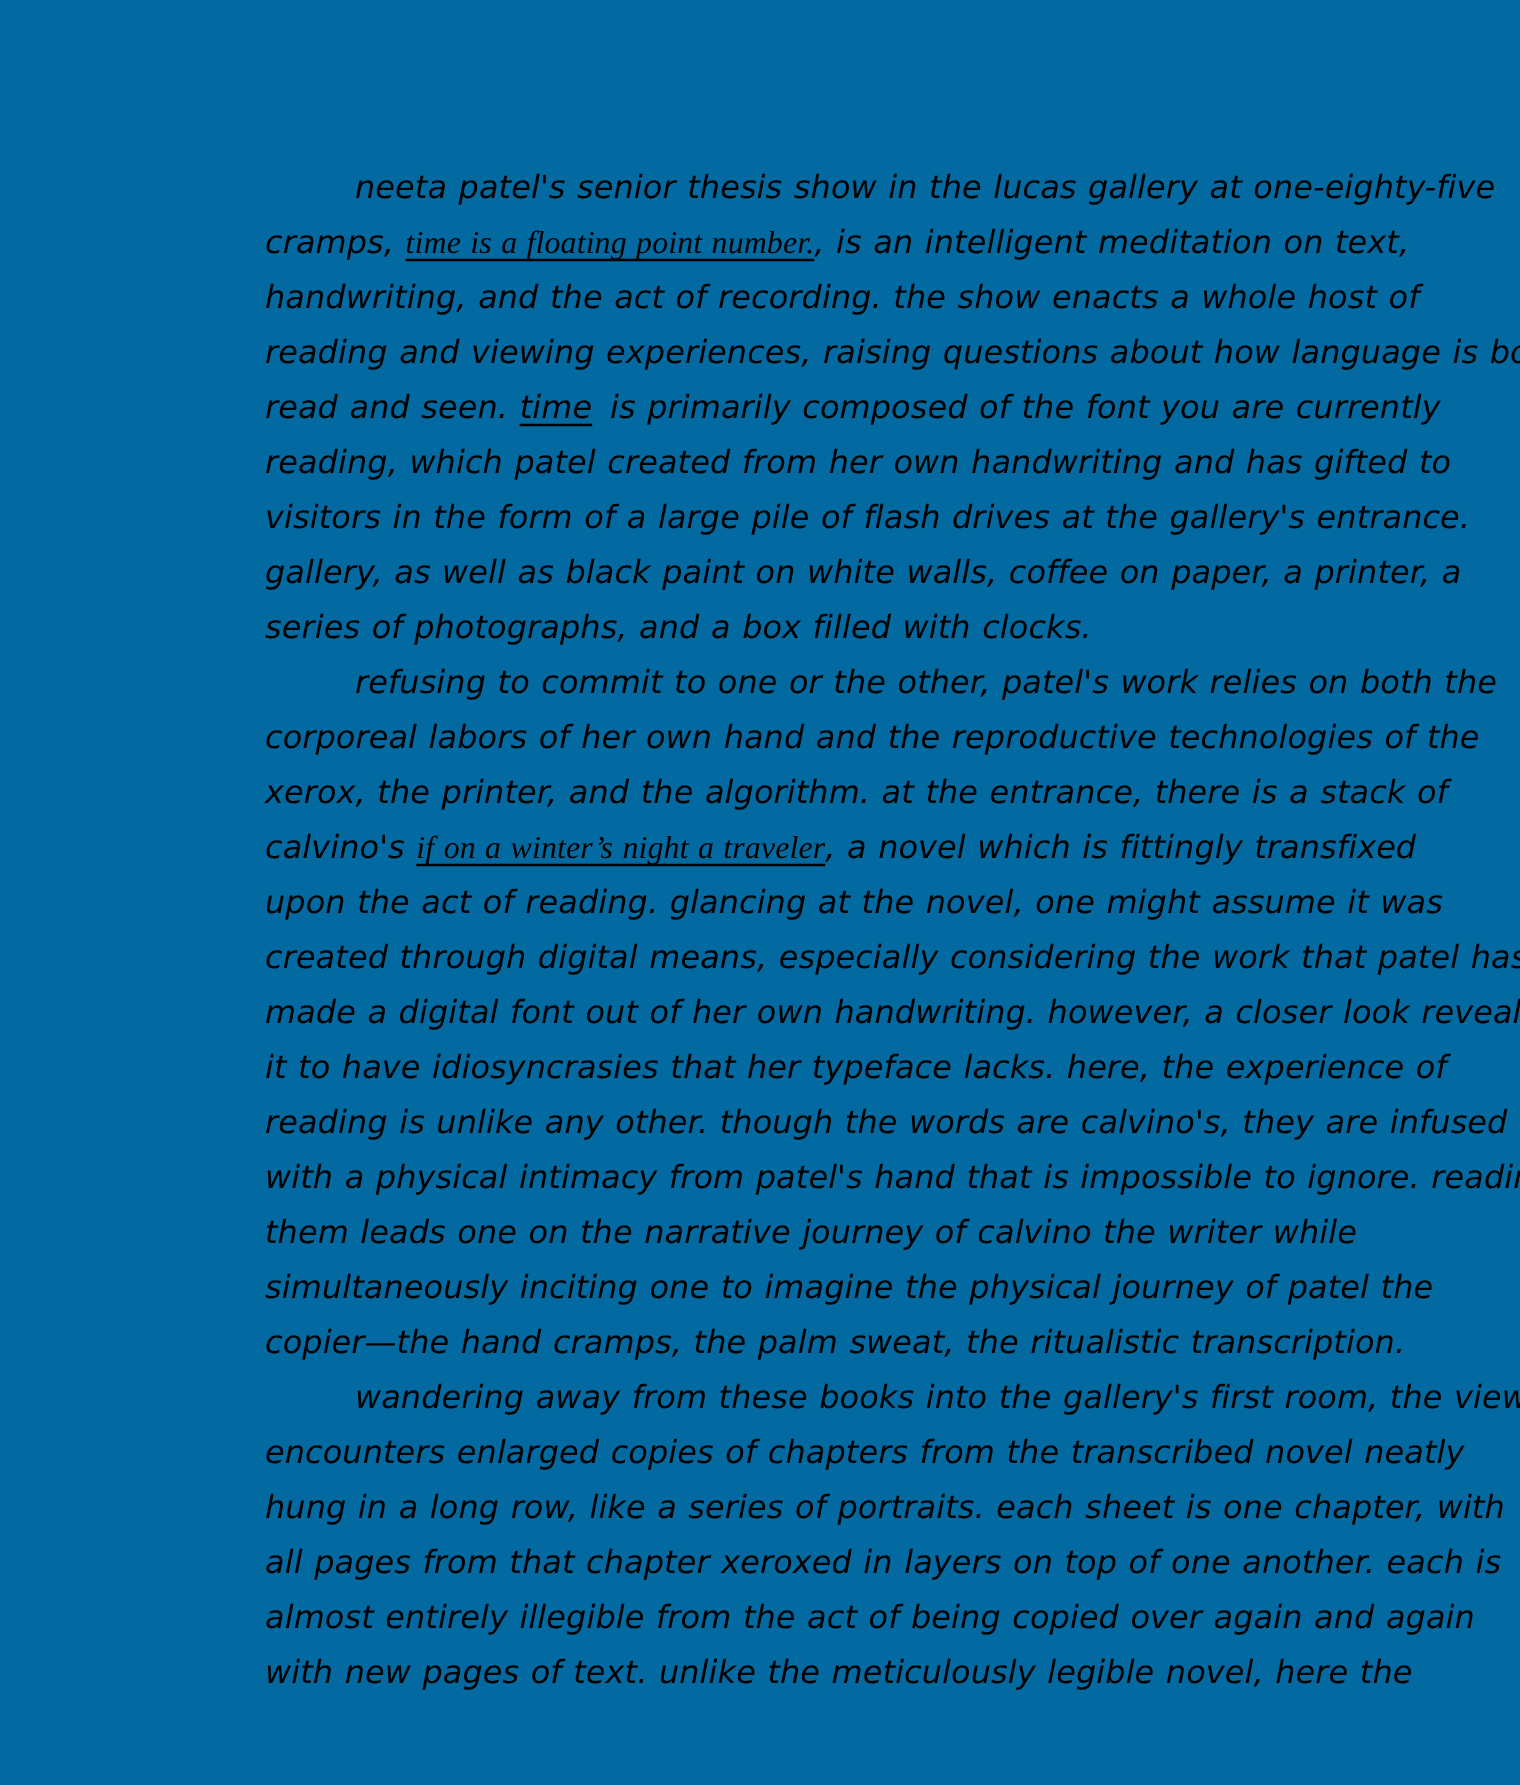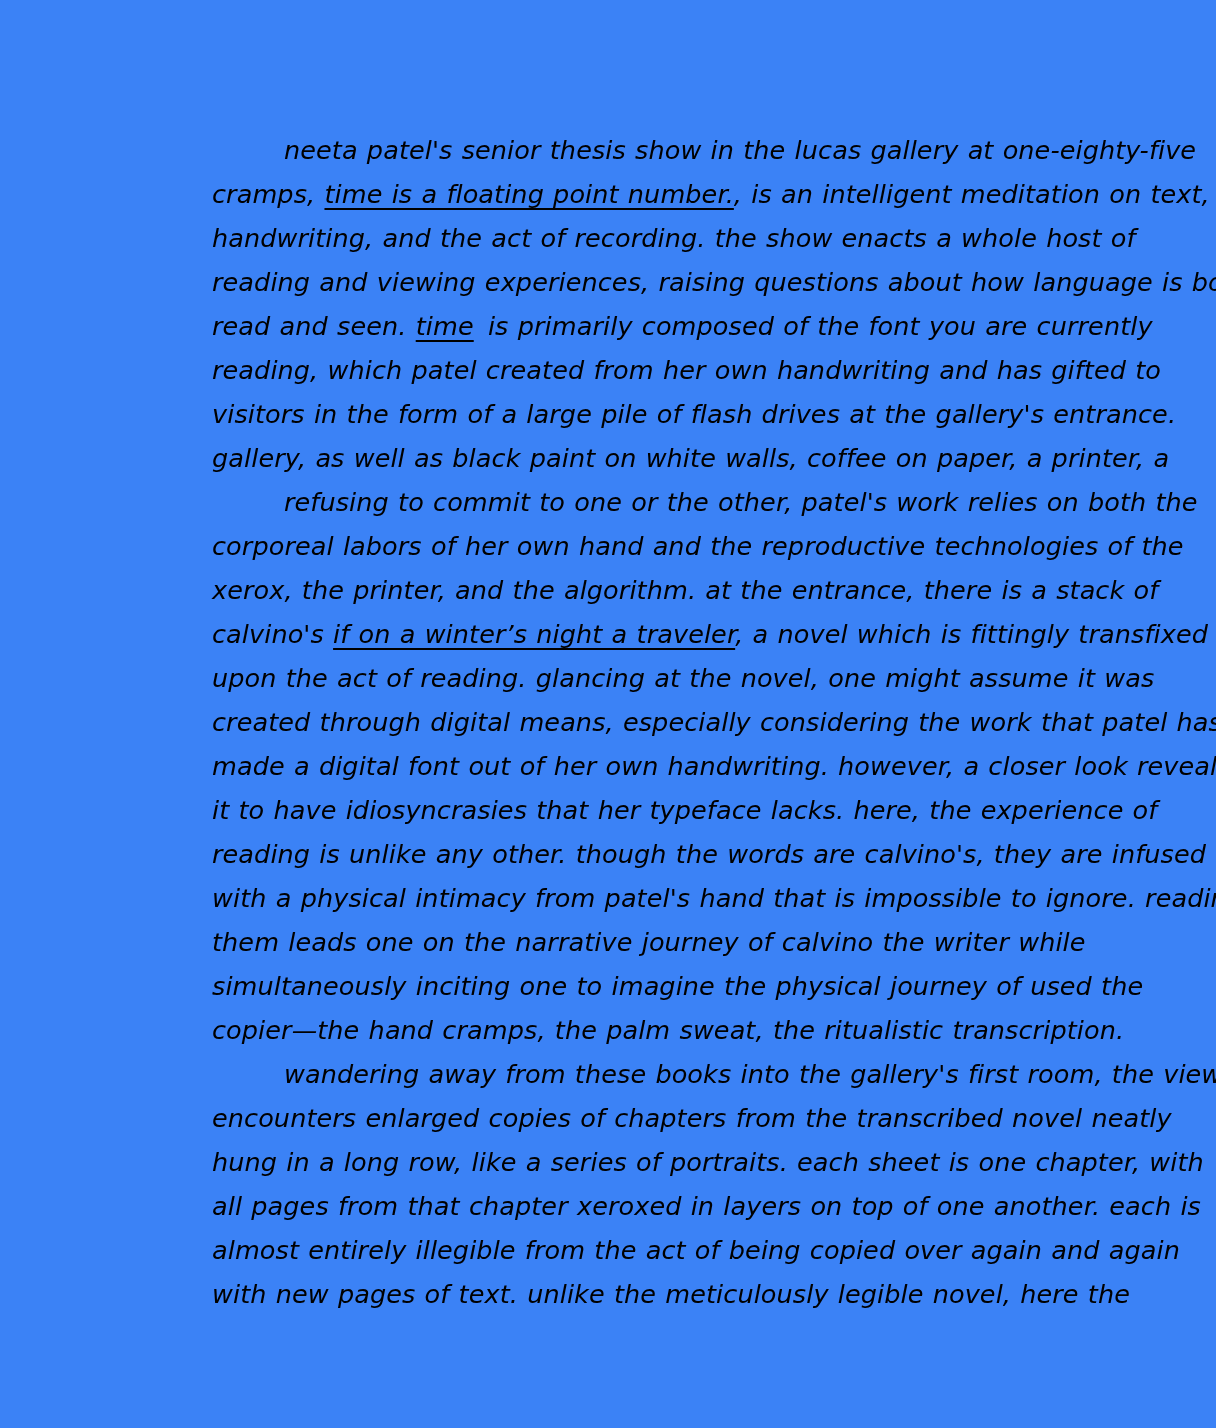--- a/index.html
+++ b/index.html
@@ -5,21 +5,21 @@
 <style>
   html, body {
     margin: 0;
     padding: 0;
     background: #ffffff;
   }
   .page {
     position: relative;
     width: 1216px;
     height: 1428px;
-    background: #3b82f6;
+    background: #0369a1;
     overflow: hidden;
     box-sizing: border-box;
   }
   .essay {
     position: absolute;
     left: 140px;
     top: 128px;
     width: 940px;
     font-family: "DejaVu Sans", sans-serif;
     font-size: 25.5px;
@@ -41,20 +41,21 @@
     white-space: pre;
     height: 44px;
   }
   .ln.indent {
     padding-left: 72px;
   }
   .u {
     text-decoration: underline;
     text-underline-offset: 5px;
     text-decoration-thickness: 1.6px;
+    font-family: Liberation Serif, serif;
   }
   .u-pad {
     text-decoration: underline;
     text-underline-offset: 5px;
     text-decoration-thickness: 1.6px;
     padding-right: 5px;
     text-align: center;
   }
 </style>
 </head>
@@ -64,34 +65,35 @@
   <div class="essay" id="essay">
       <div class="para">
         <span class="ln indent"><span>neeta patel's senior thesis show in the lucas gallery at one-eighty-five</span></span>
         <span class="ln"><span>cramps, </span><span class="u">time is a floating point number.</span><span>, is an intelligent meditation on text,</span></span>
         <span class="ln"><span>handwriting, and the act of recording. the show enacts a whole host of</span></span>
         <span class="ln"><span>reading and viewing experiences, raising questions about how language is both</span></span>
         <span class="ln"><span>read and seen. </span><span class="u-pad">time</span><span> is primarily composed of the font you are currently</span></span>
         <span class="ln"><span>reading, which patel created from her own handwriting and has gifted to</span></span>
         <span class="ln"><span>visitors in the form of a large pile of flash drives at the gallery's entrance.</span></span>
         <span class="ln"><span>gallery, as well as black paint on white walls, coffee on paper, a printer, a</span></span>
+        <span class="ln"><span>series of photographs, and a box filled with clocks.</span></span>
       </div>
       <div class="para">
         <span class="ln indent"><span>refusing to commit to one or the other, patel's work relies on both the</span></span>
         <span class="ln"><span>corporeal labors of her own hand and the reproductive technologies of the</span></span>
         <span class="ln"><span>xerox, the printer, and the algorithm. at the entrance, there is a stack of</span></span>
         <span class="ln"><span>calvino's </span><span class="u">if on a winter’s night a traveler</span><span>, a novel which is fittingly transfixed</span></span>
         <span class="ln"><span>upon the act of reading. glancing at the novel, one might assume it was</span></span>
         <span class="ln"><span>created through digital means, especially considering the work that patel has</span></span>
         <span class="ln"><span>made a digital font out of her own handwriting. however, a closer look reveals</span></span>
         <span class="ln"><span>it to have idiosyncrasies that her typeface lacks. here, the experience of</span></span>
         <span class="ln"><span>reading is unlike any other. though the words are calvino's, they are infused</span></span>
         <span class="ln"><span>with a physical intimacy from patel's hand that is impossible to ignore. reading</span></span>
         <span class="ln"><span>them leads one on the narrative journey of calvino the writer while</span></span>
-        <span class="ln"><span>simultaneously inciting one to imagine the physical journey of used the</span></span>
+        <span class="ln"><span>simultaneously inciting one to imagine the physical journey of patel the</span></span>
         <span class="ln"><span>copier—the hand cramps, the palm sweat, the ritualistic transcription.</span></span>
       </div>
       <div class="para">
         <span class="ln indent"><span>wandering away from these books into the gallery's first room, the viewer</span></span>
         <span class="ln"><span>encounters enlarged copies of chapters from the transcribed novel neatly</span></span>
         <span class="ln"><span>hung in a long row, like a series of portraits. each sheet is one chapter, with</span></span>
         <span class="ln"><span>all pages from that chapter xeroxed in layers on top of one another. each is</span></span>
         <span class="ln"><span>almost entirely illegible from the act of being copied over again and again</span></span>
         <span class="ln"><span>with new pages of text. unlike the meticulously legible novel, here the</span></span>
       </div>

